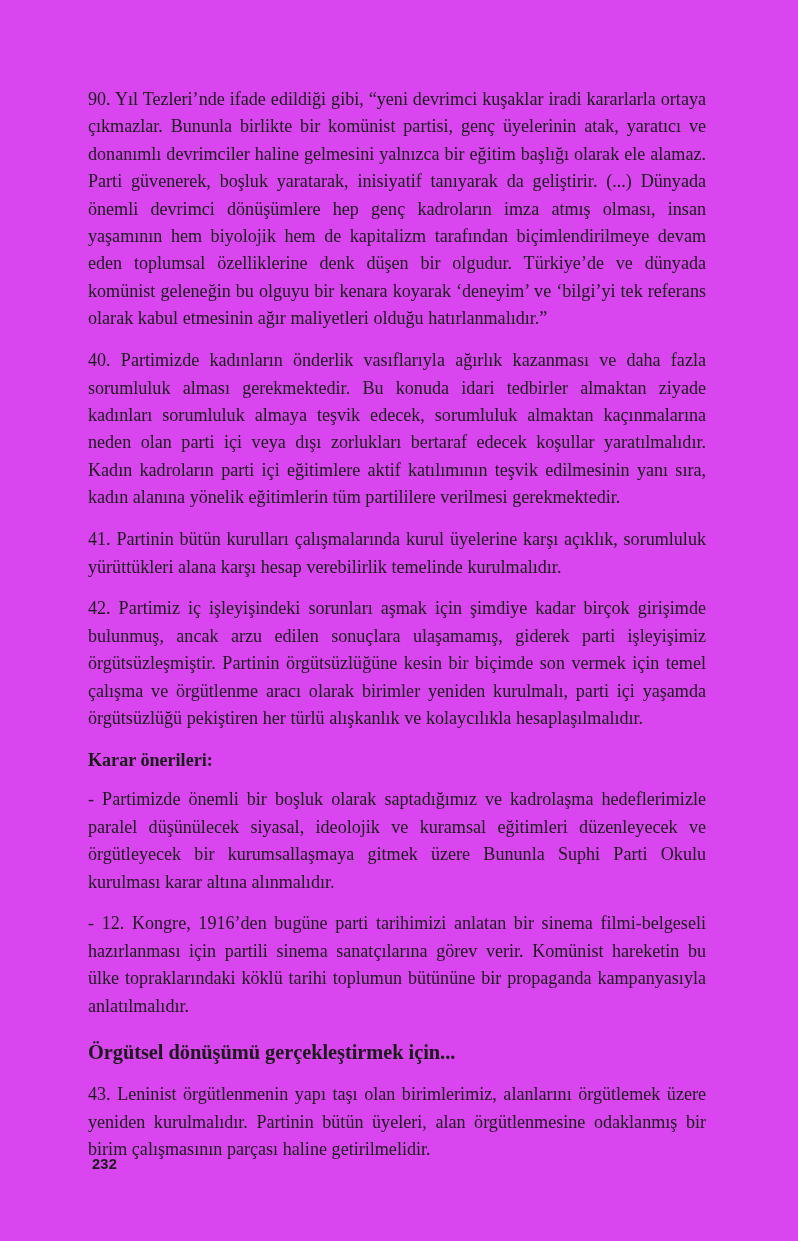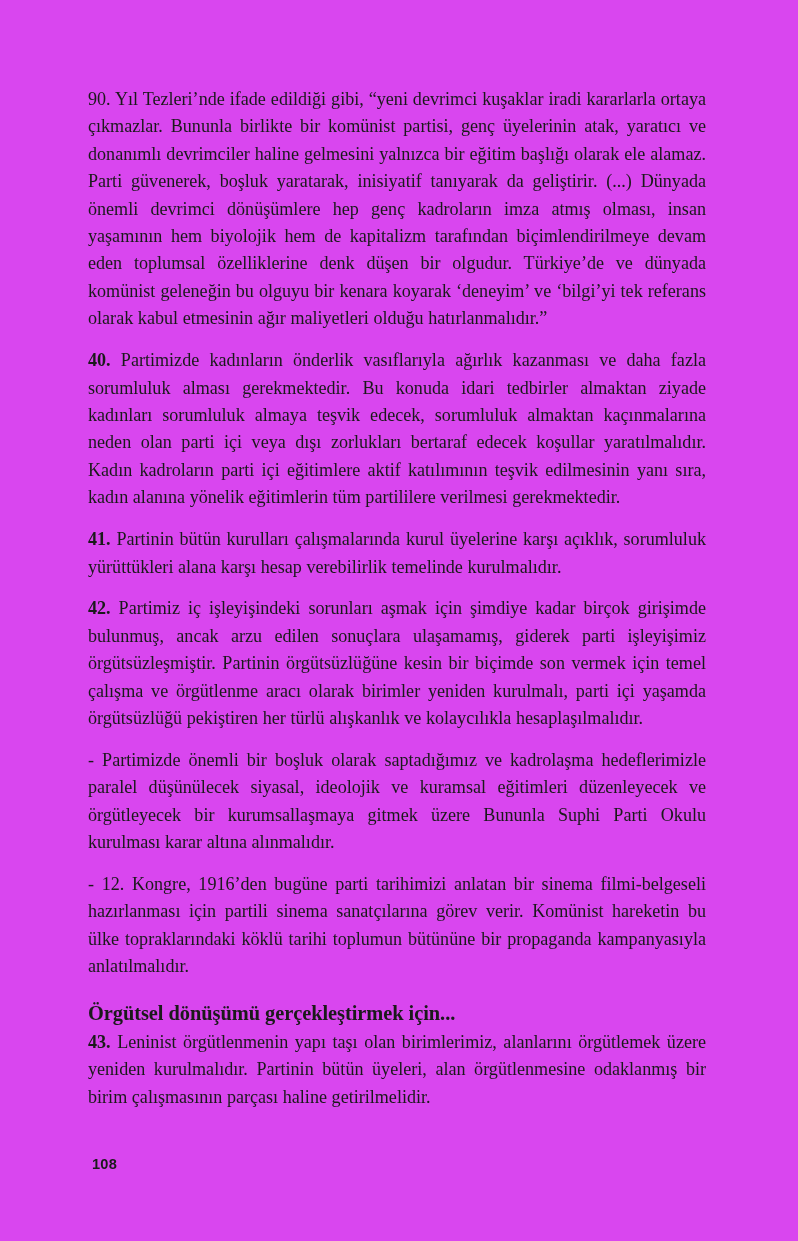--- a/index.html
+++ b/index.html
@@ -35,31 +35,31 @@
     line-height: 27.4px;
     text-align: justify;
     text-justify: inter-word;
     hyphens: manual;
     word-spacing: 0.1px;
   }
   p.body-par:last-child {
     margin-bottom: 4px;
   }
   .num {
-    font-weight: bold;
+    font-weight: normal;
   }
   h3.sub-heading {
     margin: 0 0 12px 0;
     font-size: 18.1px;
     line-height: 27.4px;
     font-weight: bold;
     text-align: left;
   }
   h2.section-heading {
-    margin: 18px 0 2px 0;
+    margin: 18px 0 15px 0;
     font-size: 20.4px;
     line-height: 28px;
     font-weight: bold;
     text-align: left;
     letter-spacing: -0.05px;
   }
   .page-number {
     position: absolute;
     left: 92px;
     top: 1155px;
@@ -79,27 +79,28 @@
   <div class="text-column">
 
     <p class="body-par"><span>90. Yıl Tezleri’nde ifade edildiği gibi, “yeni devrimci kuşaklar iradi kararlarla ortaya çıkmazlar. Bununla birlikte bir komünist partisi, genç üyelerinin atak, yaratıcı ve donanımlı devrimciler haline gelmesini yalnızca bir eğitim başlığı olarak ele alamaz. Parti güvenerek, boşluk yaratarak, inisiyatif tanıyarak da geliştirir. (...) Dünyada önemli devrimci dönüşümlere hep genç kadroların imza atmış olması, insan yaşamının hem biyolojik hem de kapitalizm tarafından biçimlendirilmeye devam eden toplumsal özelliklerine denk düşen bir olgudur. Türkiye’de ve dünyada komünist geleneğin bu olguyu bir kenara koyarak ‘deneyim’ ve ‘bilgi’yi tek referans olarak kabul etmesinin ağır maliyetleri olduğu hatırlanmalıdır.”</span></p>
 
     <p class="body-par"><span class="num">40.</span><span> Partimizde kadınların önderlik vasıflarıyla ağırlık kazanması ve daha fazla sorumluluk alması gerekmektedir. Bu konuda idari tedbirler almaktan ziyade kadınları sorumluluk almaya teşvik edecek, sorumluluk almaktan kaçınmalarına neden olan parti içi veya dışı zorlukları bertaraf edecek koşullar yaratılmalıdır. Kadın kadroların parti içi eğitimlere aktif katılımının teşvik edilmesinin yanı sıra, kadın alanına yönelik eğitimlerin tüm partililere verilmesi gerekmektedir.</span></p>
 
     <p class="body-par"><span class="num">41.</span><span> Partinin bütün kurulları çalışmalarında kurul üyelerine karşı açıklık, sorumluluk yürüttükleri alana karşı hesap verebilirlik temelinde kurulmalıdır.</span></p>
 
     <p class="body-par"><span class="num">42.</span><span> Partimiz iç işleyişindeki sorunları aşmak için şimdiye kadar birçok girişimde bulunmuş, ancak arzu edilen sonuçlara ulaşamamış, giderek parti işleyişimiz örgütsüzleşmiştir. Partinin örgütsüzlüğüne kesin bir biçimde son vermek için temel çalışma ve örgütlenme aracı olarak birimler yeniden kurulmalı, parti içi yaşamda örgütsüzlüğü pekiştiren her türlü alışkanlık ve kolaycılıkla hesaplaşılmalıdır.</span></p>
 
+    <h3 class="sub-heading">Karar önerileri:</h3>
 
     <p class="body-par">- Partimizde önemli bir boşluk olarak saptadığımız ve kadrolaşma hedeflerimizle paralel düşünülecek siyasal, ideolojik ve kuramsal eğitimleri düzenleyecek ve örgütleyecek bir kurumsallaşmaya gitmek üzere Bununla Suphi Parti Okulu kurulması karar altına alınmalıdır.</p>
 
     <p class="body-par">- 12. Kongre, 1916’den bugüne parti tarihimizi anlatan bir sinema filmi-belgeseli hazırlanması için partili sinema sanatçılarına görev verir. Komünist hareketin bu ülke topraklarındaki köklü tarihi toplumun bütününe bir propaganda kampanyasıyla anlatılmalıdır.</p>
 
 
     <h2 class="section-heading">Örgütsel dönüşümü gerçekleştirmek için...</h2>
 
     <p class="body-par"><span class="num">43.</span><span> Leninist örgütlenmenin yapı taşı olan birimlerimiz, alanlarını örgütlemek üzere yeniden kurulmalıdır. Partinin bütün üyeleri, alan örgütlenmesine odaklanmış bir birim çalışmasının parçası haline getirilmelidir.</span></p>
 
   </div>
 
-  <div class="page-number">108</div>
+  <div class="page-number">232</div>
 
 </div>
 
 </body></html>

